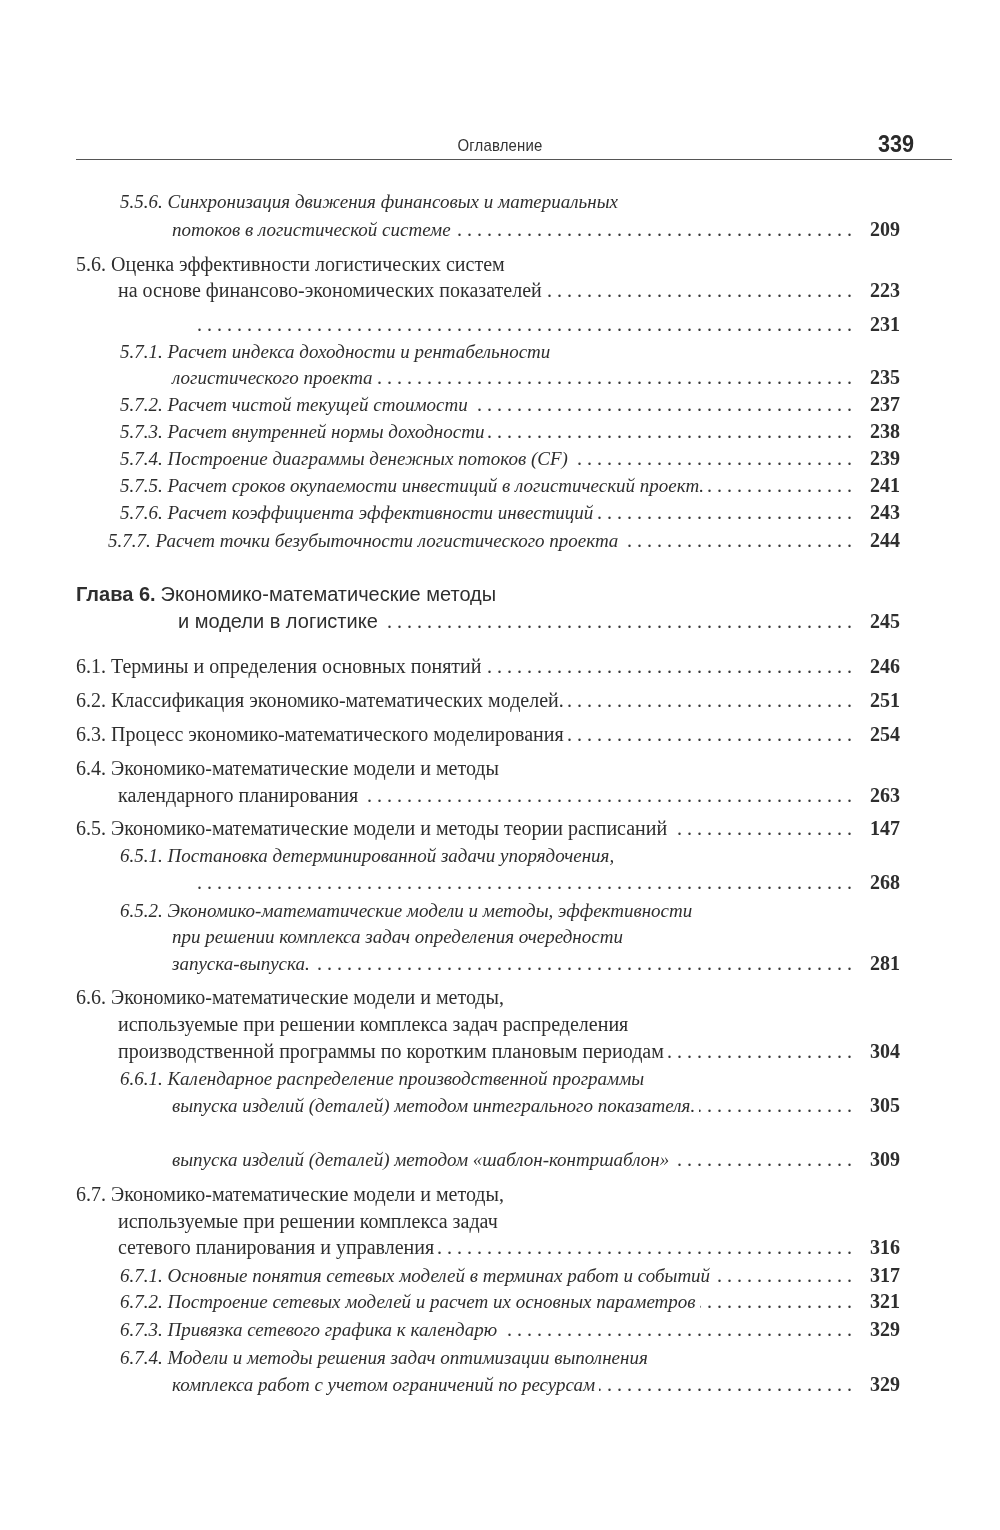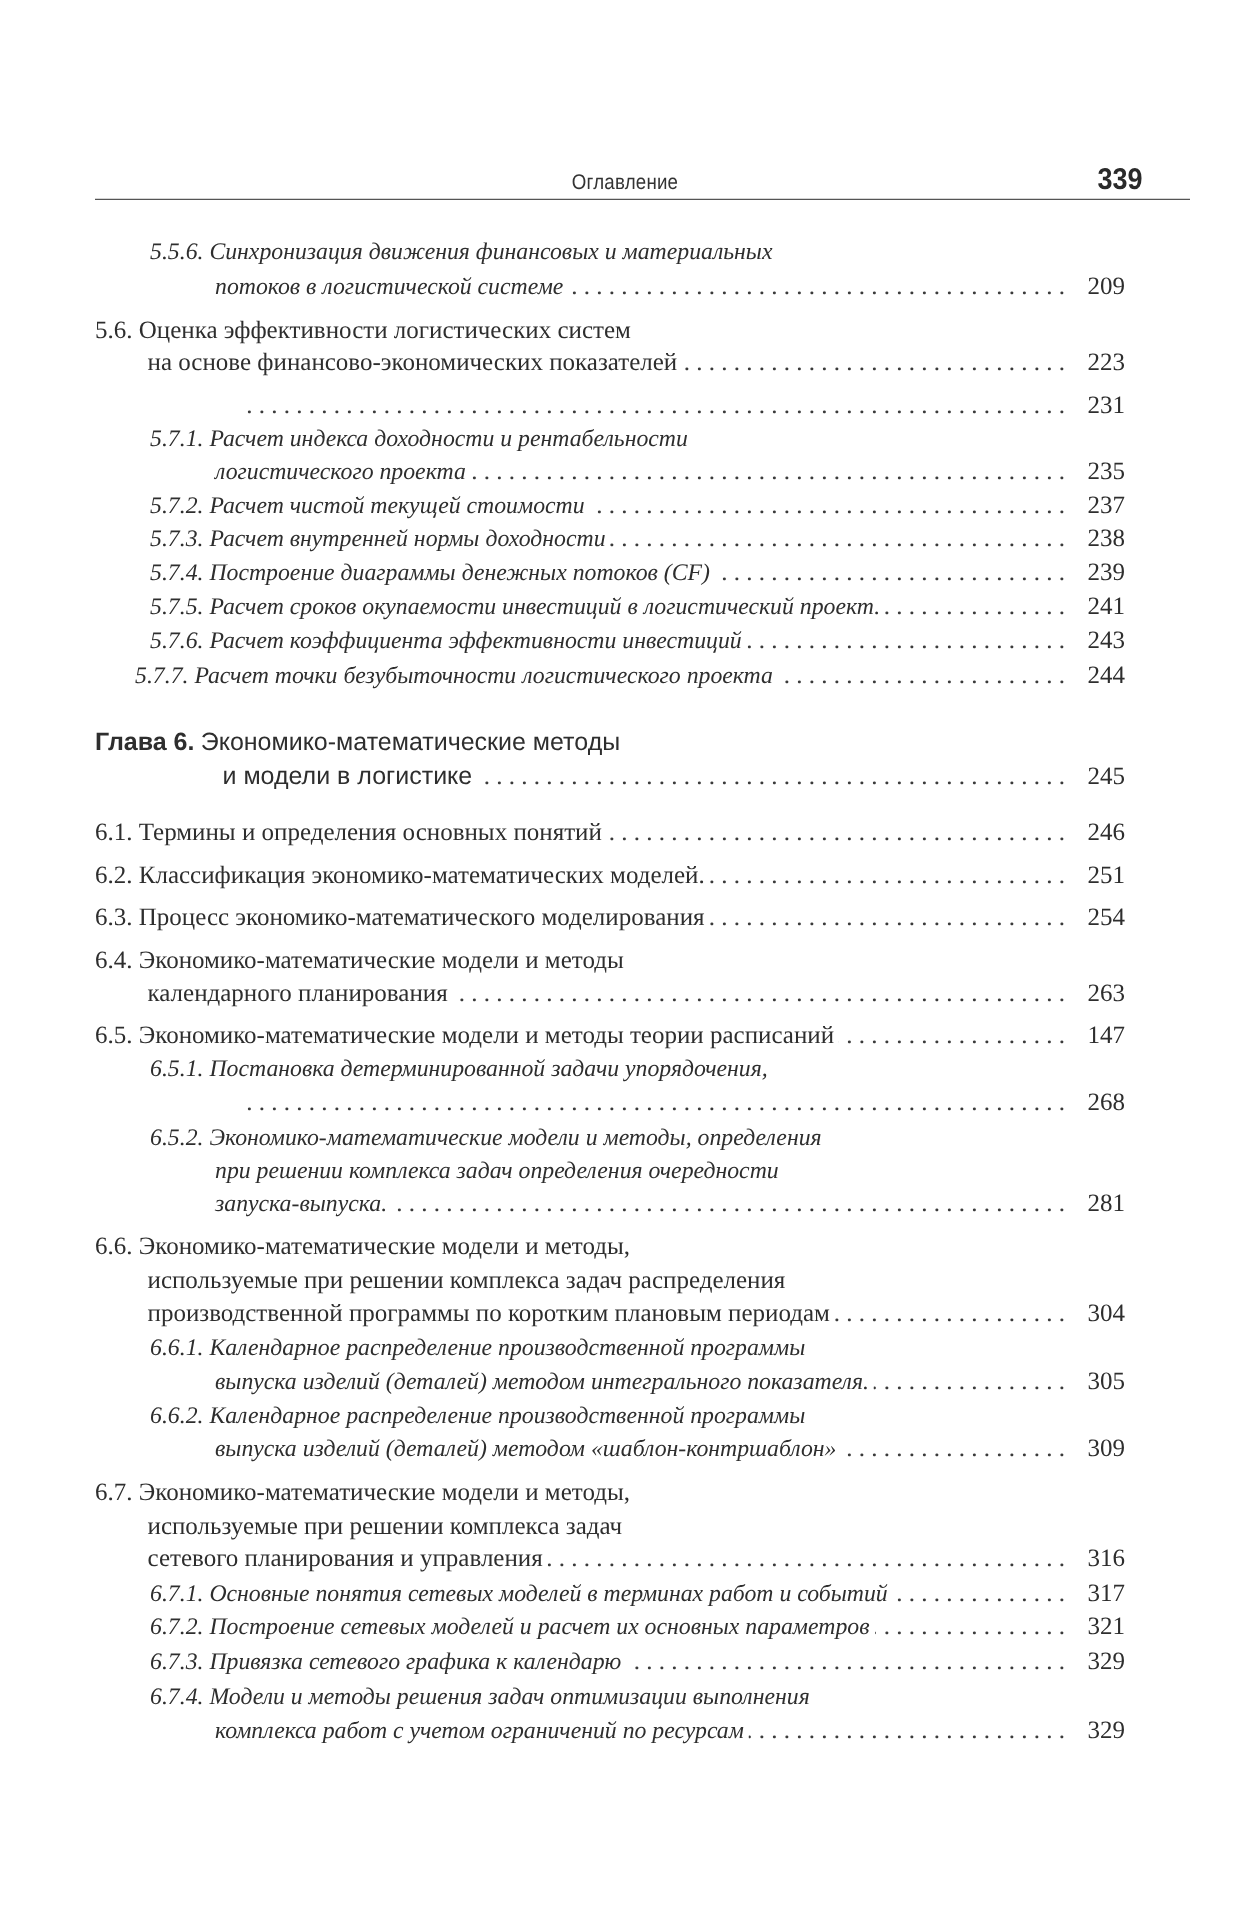--- a/index.html
+++ b/index.html
@@ -7,21 +7,21 @@
   .page { position: absolute; left: 0; top: 0; width: 1000px; height: 1530px; background: #ffffff; }
   .hdr-title { position: absolute; left: 0; width: 1000px; top: 136px; text-align: center;
     font-family: "Liberation Sans", sans-serif; font-size: 17px; color: #333; letter-spacing: 0.2px; transform: scaleX(0.88); }
   .hdr-num { position: absolute; left: 878px; top: 130px; font-family: "Liberation Sans", sans-serif; font-weight: bold; font-size: 24px; color: #2a2a2a; transform: scaleX(0.9); transform-origin: left; }
   .hdr-rule { position: absolute; left: 76px; top: 159px; width: 876px; height: 1px; background: #555; }
   .row { position: absolute; left: 0; width: 1000px; height: 27px; }
   .txt { position: absolute; top: 0; white-space: nowrap; line-height: 27px; font-family: "Liberation Serif", serif; font-size: 20px; background: #fff; padding-right: 4px; color: #2e2e2e; }
   .txt.it { font-style: italic; font-size: 19px; }
   .dots { position: absolute; top: 0; left: 0; right: 0; height: 27px; line-height: 27px; font-family: "Liberation Serif", serif; font-size: 20px; color: #3a3a3a; overflow: hidden; white-space: nowrap; text-align: right; }
   .dotsbox { position: absolute; top: 0; height: 27px; overflow: hidden; }
-  .pg { position: absolute; top: 0; left: 858px; width: 42px; text-align: right; line-height: 27px; font-family: "Liberation Serif", serif; font-size: 20px; color: #2e2e2e; }
+  .pg { position: absolute; top: 0; left: 858px; width: 42px; text-align: right; line-height: 27px; font-family: "Liberation Serif", serif; font-size: 20px; color: #2e2e2e; font-weight: bold; }
   .chap-label { font-family: "Liberation Sans", sans-serif; font-weight: bold; font-size: 20px; }
   .chap-txt { font-family: "Liberation Sans", sans-serif; font-size: 20px; }
   .sans { font-family: "Liberation Sans", sans-serif !important; }
 </style>
 </head>
 <body>
 
 <div class="page">
 
   <div class="hdr-title">Оглавление</div>
@@ -174,21 +174,21 @@
     <span class="txt it" style="left:120px"><span>6.5.1.</span> <span>Постановка детерминированной задачи упорядочения,</span></span>
   </div>
   <div class="row" style="top:869px">
     <div class="dotsbox" style="left:172px;width:680px">
         <div class="dots">. . . . . . . . . . . . . . . . . . . . . . . . . . . . . . . . . . . . . . . . . . . . . . . . . . . . . . . . . . . . . . . . . .</div>
       </div>
     <span class="pg">268</span>
   </div>
 
   <div class="row" style="top:897px">
-    <span class="txt it" style="left:120px"><span>6.5.2.</span> <span>Экономико-математические модели и методы, определения</span></span>
+    <span class="txt it" style="left:120px"><span>6.5.2.</span> <span>Экономико-математические модели и методы, эффективности</span></span>
   </div>
   <div class="row" style="top:923px">
     <span class="txt it" style="left:172px">при решении комплекса задач определения очередности</span>
   </div>
   <div class="row" style="top:950px">
     <div class="dotsbox" style="left:172px;width:680px">
         <div class="dots">. . . . . . . . . . . . . . . . . . . . . . . . . . . . . . . . . . . . . . . . . . . . . . . . . . . . . . . . . . . . . . . . . .</div>
       </div>
     <span class="txt it" style="left:172px">запуска-выпуска.</span>
     <span class="pg">281</span>
@@ -212,23 +212,20 @@
     <span class="txt it" style="left:120px"><span>6.6.1.</span> <span>Календарное распределение производственной программы</span></span>
   </div>
   <div class="row" style="top:1092px">
     <div class="dotsbox" style="left:172px;width:680px">
         <div class="dots">. . . . . . . . . . . . . . . . . . . . . . . . . . . . . . . . . . . . . . . . . . . . . . . . . . . . . . . . . . . . . . . . . .</div>
       </div>
     <span class="txt it" style="left:172px">выпуска изделий (деталей) методом интегрального показателя.</span>
     <span class="pg">305</span>
   </div>
 
-  <div class="row" style="top:1119px">
-    <span class="txt it" style="left:120px"><span>6.6.2.</span> <span>Календарное распределение производственной программы</span></span>
-  </div>
   <div class="row" style="top:1146px">
     <div class="dotsbox" style="left:172px;width:680px">
         <div class="dots">. . . . . . . . . . . . . . . . . . . . . . . . . . . . . . . . . . . . . . . . . . . . . . . . . . . . . . . . . . . . . . . . . .</div>
       </div>
     <span class="txt it" style="left:172px">выпуска изделий (деталей) методом «шаблон-контршаблон»</span>
     <span class="pg">309</span>
   </div>
 
   <div class="row" style="top:1181px">
     <span class="txt" style="left:76px"><span>6.7.</span> <span>Экономико-математические модели и методы,</span></span>

